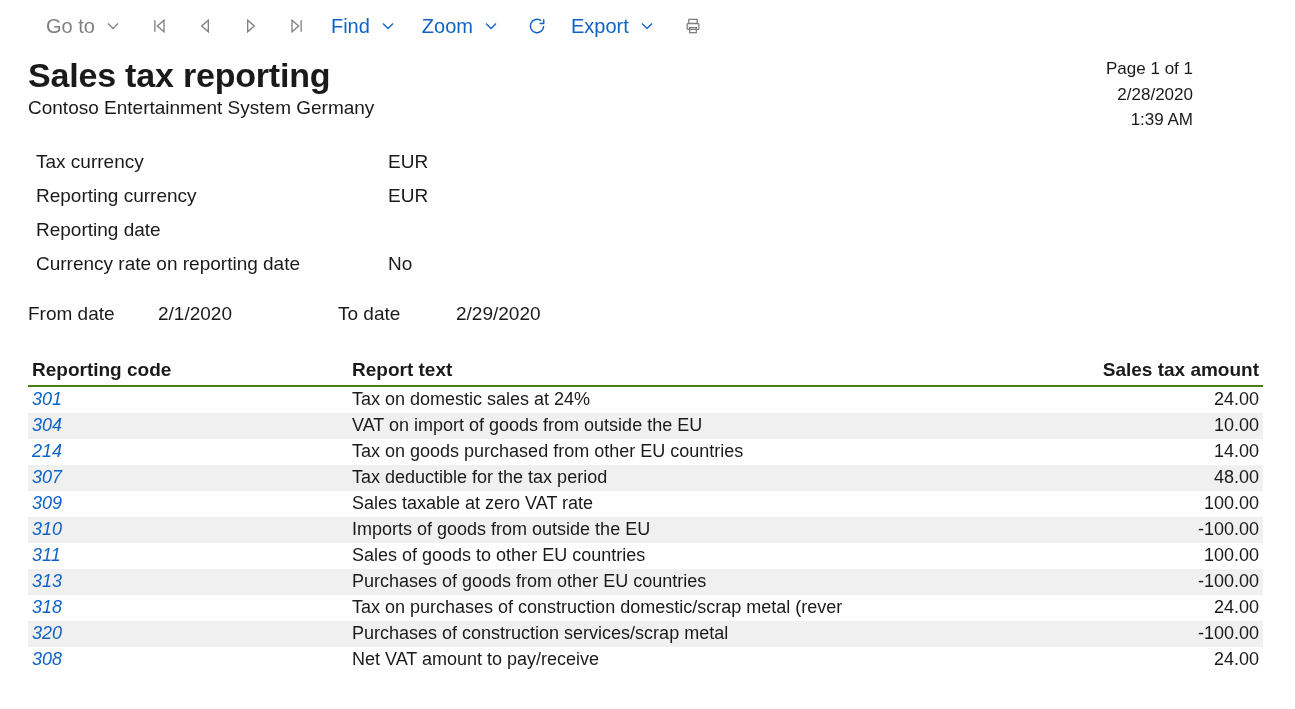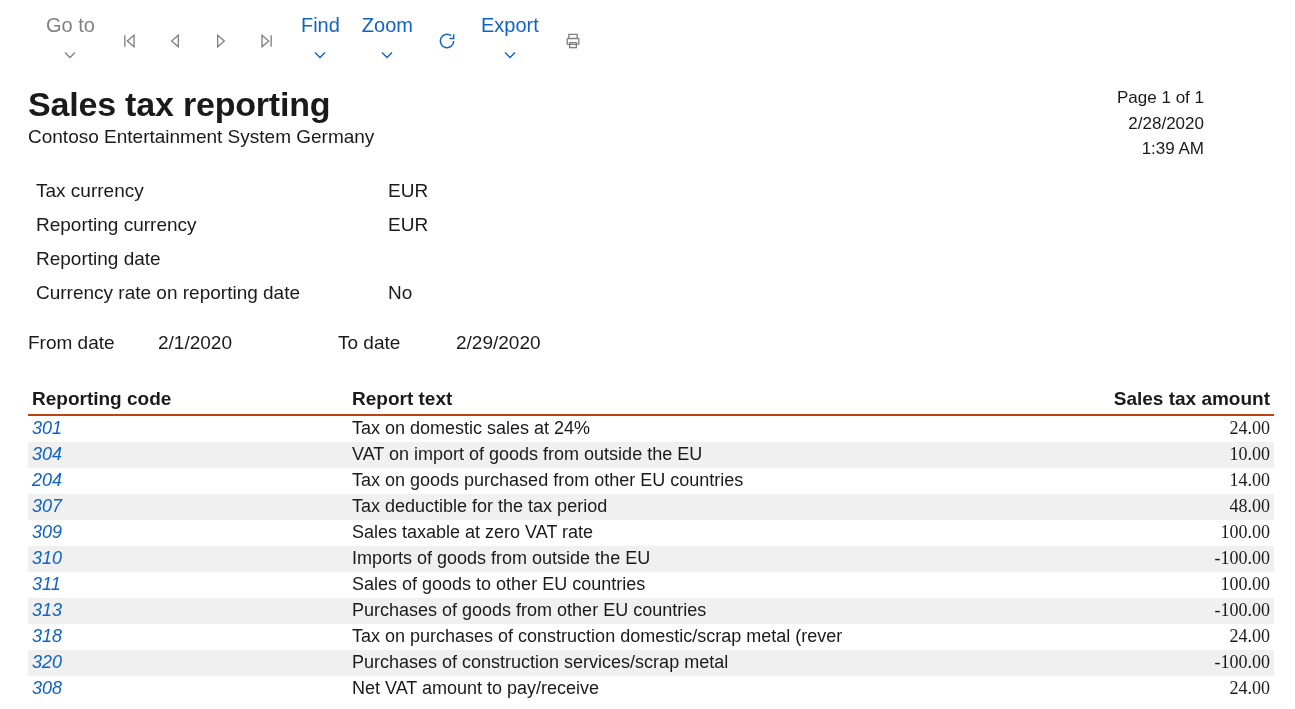--- a/index.html
+++ b/index.html
@@ -17,33 +17,32 @@
     padding: 14px 30px 18px 46px;
     gap: 22px;
     font-size: 20px;
   }
   .tb-item {
     display: inline-flex;
     align-items: center;
     gap: 6px;
     cursor: pointer;
     color: #808080;
-    flex-direction: column;
   }
   .tb-item.blue { color: #0f62c6; text-align: center; }
   .tb-icon {
     display: inline-flex;
     align-items: center;
     justify-content: center;
     width: 24px;
     height: 24px;
   }
   .tb-icon svg { width: 20px; height: 20px; }
   .report-body {
-    padding: 0 21px 30px 28px;
+    padding: 0 32px 30px 28px;
   }
   .header-row {
     display: flex;
     justify-content: space-between;
     align-items: flex-start;
   }
   .title-block h1 {
     margin: 0;
     font-size: 34px;
     font-weight: 700;
@@ -81,33 +80,33 @@
   .dates-row .dlabel2 { width: 118px; }
   table.report {
     width: 100%;
     border-collapse: collapse;
     margin-top: 30px;
     font-size: 18px;
   }
   table.report thead th {
     text-align: left;
     font-weight: 700;
-    border-bottom: 2px solid #c2410c;
+    border-bottom: 2px solid #4d7c0f;
     padding: 4px 4px 4px 4px;
     font-size: 19px;
   }
   table.report thead th.num { text-align: right; padding-right: 4px; }
   table.report tbody td {
     padding: 2px 4px 3px 4px;
     vertical-align: top;
   }
   table.report tbody tr:nth-child(even) td { background: #f0f0f0; }
   table.report td.code { width: 320px; }
   table.report td.code a { color: #0f62c6; text-decoration: none; font-style: italic; }
-  table.report td.num { text-align: right; white-space: nowrap; padding-right: 4px; font-family: Liberation Serif, serif; }
+  table.report td.num { text-align: right; white-space: nowrap; padding-right: 4px; }
   table.report col.c1 { width: 320px; }
   table.report col.c3 { width: 180px; }
 </style>
 </head>
 <body>
 
 <div class="toolbar">
   <span class="tb-item">
     <span>Go to</span>
     <span class="tb-icon">
@@ -250,21 +249,21 @@
           <td class="code"><a href="#">301</a></td>
           <td>Tax on domestic sales at 24%</td>
           <td class="num">24.00</td>
         </tr>
         <tr>
           <td class="code"><a href="#">304</a></td>
           <td>VAT on import of goods from outside the EU</td>
           <td class="num">10.00</td>
         </tr>
         <tr>
-          <td class="code"><a href="#">204</a></td>
+          <td class="code"><a href="#">214</a></td>
           <td>Tax on goods purchased from other EU countries</td>
           <td class="num">14.00</td>
         </tr>
         <tr>
           <td class="code"><a href="#">307</a></td>
           <td>Tax deductible for the tax period</td>
           <td class="num">48.00</td>
         </tr>
         <tr>
           <td class="code"><a href="#">309</a></td>

